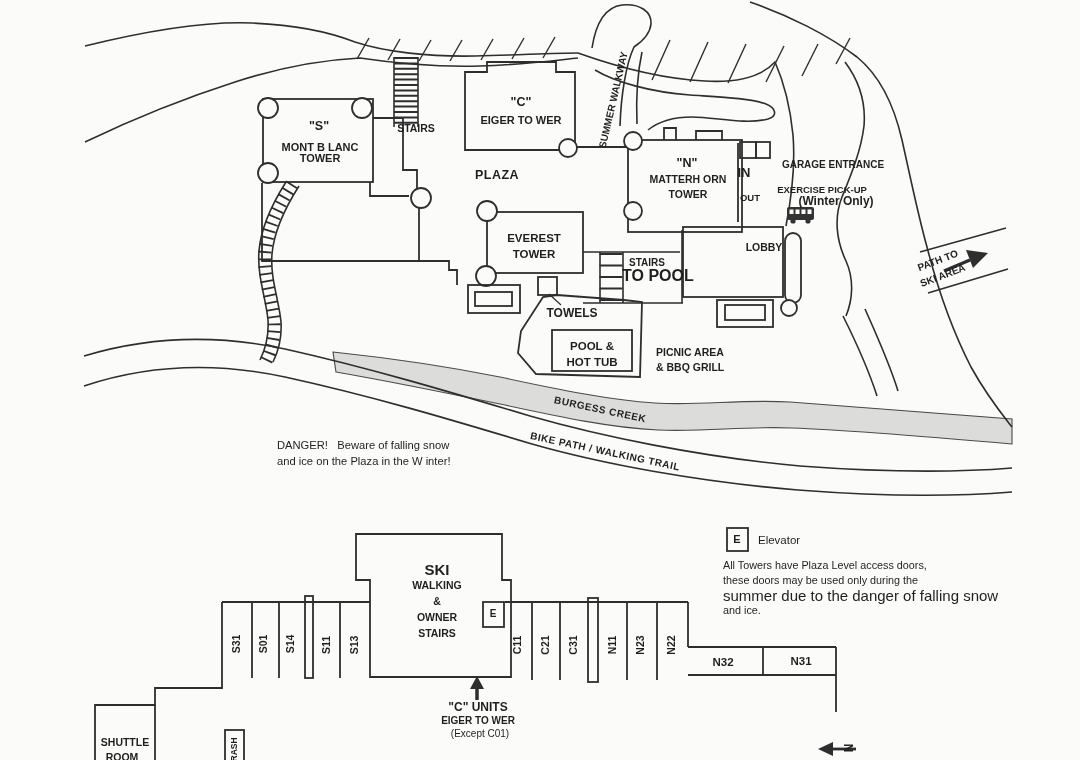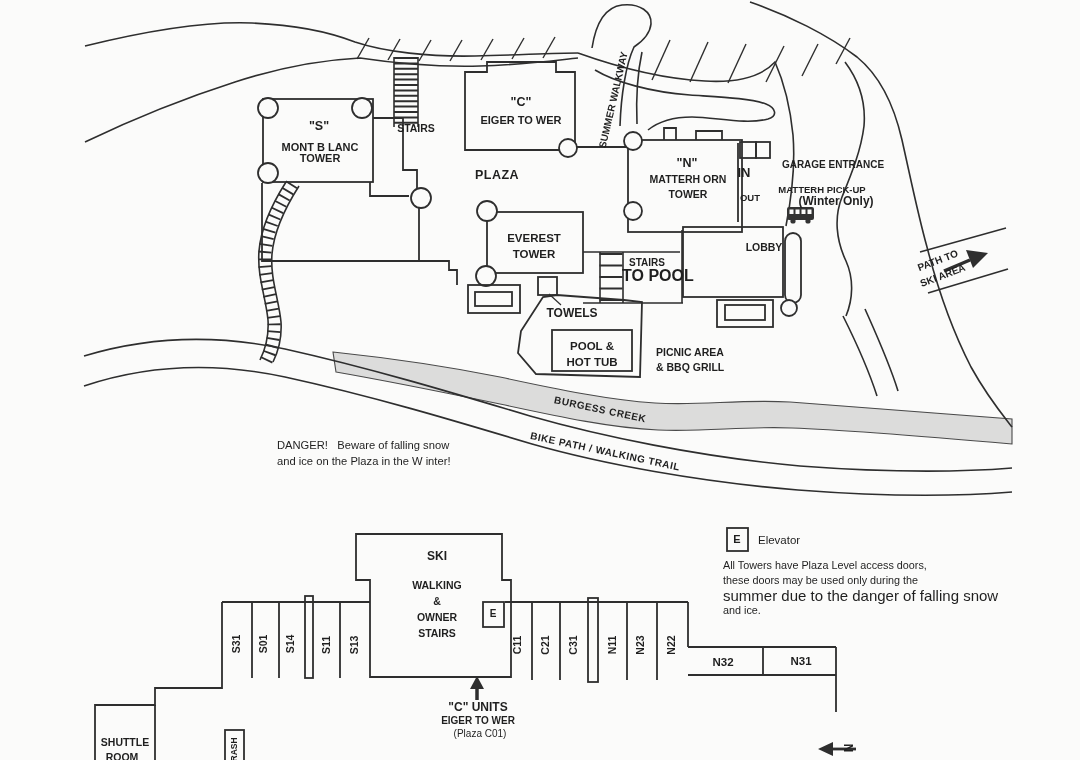--- a/index.html
+++ b/index.html
@@ -178,21 +178,21 @@
 <div class="lb b" style="left:521px;top:103px;font-size:12.5px">"C"</div>
 <div class="lb b" style="left:521px;top:121px;font-size:11px">EIGER TO WER</div>
 <div class="lb b" style="left:497px;top:176px;font-size:12.5px;letter-spacing:.5px">PLAZA</div>
 <div class="lb b" style="left:614px;top:100px;font-size:10px;transform:translate(-50%,-50%) rotate(-77deg)">SUMMER WALKWAY</div>
 <div class="lb b" style="left:687px;top:164px;font-size:12.5px">"N"</div>
 <div class="lb b" style="left:688px;top:180px;font-size:10.5px">MATTERH ORN</div>
 <div class="lb b" style="left:688px;top:195px;font-size:10.5px">TOWER</div>
 <div class="lb b" style="left:744px;top:173px;font-size:13px">IN</div>
 <div class="lb b" style="left:750px;top:198px;font-size:9.5px">OUT</div>
 <div class="lb b" style="left:833px;top:165px;font-size:10px">GARAGE ENTRANCE</div>
-<div class="lb b" style="left:822px;top:190px;font-size:9.5px">MATTERH PICK-UP</div>
+<div class="lb b" style="left:822px;top:190px;font-size:9.5px">EXERCISE PICK-UP</div>
 <div class="lb b" style="left:836px;top:201px;font-size:12px">(Winter Only)</div>
 <div class="lb b" style="left:764px;top:248px;font-size:10.5px">LOBBY</div>
 <div class="lb b" style="left:938px;top:261px;font-size:10px;transform:translate(-50%,-50%) rotate(-21deg)">PATH TO</div>
 <div class="lb b" style="left:943px;top:276px;font-size:10px;transform:translate(-50%,-50%) rotate(-21deg)">SKI AREA</div>
 <div class="lb b" style="left:534px;top:238px;font-size:11.5px">EVEREST</div>
 <div class="lb b" style="left:534px;top:254px;font-size:11.5px">TOWER</div>
 <div class="lba b" style="left:629px;top:263px;font-size:10px">STAIRS</div>
 <div class="lba b" style="left:622px;top:276px;font-size:16px">TO POOL</div>
 <div class="lb b" style="left:572px;top:313px;font-size:12px">TOWELS</div>
 <div class="lb b" style="left:592px;top:346px;font-size:11.5px">POOL &amp;</div>
@@ -204,21 +204,21 @@
 <div class="lba" style="left:277px;top:446px;font-size:11.2px">DANGER!   Beware of falling snow</div>
 <div class="lba" style="left:277px;top:462px;font-size:11.2px">and ice on the Plaza in the W inter!</div>
 
 <div class="lb b" style="left:737px;top:540px;font-size:11px">E</div>
 <div class="lba" style="left:758px;top:540px;font-size:11.5px">Elevator</div>
 <div class="lba" style="left:723px;top:566px;font-size:10.8px">All Towers have Plaza Level access doors,</div>
 <div class="lba" style="left:723px;top:581px;font-size:10.8px">these doors may be used only during the</div>
 <div class="lba" style="left:723px;top:596px;font-size:15px">summer due to the danger of falling snow</div>
 <div class="lba" style="left:723px;top:611px;font-size:10.8px">and ice.</div>
 
-<div class="lb b" style="left:437px;top:556px;font-size:12px">SKI</div>
+<div class="lb b" style="left:437px;top:570px;font-size:15px">SKI</div>
 <div class="lb b" style="left:437px;top:586px;font-size:10.5px">WALKING</div>
 <div class="lb b" style="left:437px;top:602px;font-size:10.5px">&amp;</div>
 <div class="lb b" style="left:437px;top:618px;font-size:10.5px">OWNER</div>
 <div class="lb b" style="left:437px;top:634px;font-size:10.5px">STAIRS</div>
 <div class="lb b" style="left:493px;top:614px;font-size:10px">E</div>
 
 <div class="lb b r90" style="left:237px;top:644px;font-size:10.5px">S31</div>
 <div class="lb b r90" style="left:264px;top:644px;font-size:10.5px">S01</div>
 <div class="lb b r90" style="left:291px;top:644px;font-size:10.5px">S14</div>
 <div class="lb b r90" style="left:327px;top:645px;font-size:10.5px">S11</div>
@@ -228,20 +228,20 @@
 <div class="lb b r90" style="left:574px;top:645px;font-size:10.5px">C31</div>
 <div class="lb b r90" style="left:613px;top:645px;font-size:10.5px">N11</div>
 <div class="lb b r90" style="left:641px;top:645px;font-size:10.5px">N23</div>
 <div class="lb b r90" style="left:672px;top:645px;font-size:10.5px">N22</div>
 
 <div class="lb b" style="left:723px;top:662px;font-size:11.5px">N32</div>
 <div class="lb b" style="left:801px;top:661px;font-size:11.5px">N31</div>
 
 <div class="lb b" style="left:478px;top:707px;font-size:12px">"C" UNITS</div>
 <div class="lb b" style="left:478px;top:721px;font-size:10px">EIGER TO WER</div>
-<div class="lb" style="left:480px;top:734px;font-size:10px">(Plaza C01)</div>
+<div class="lb" style="left:480px;top:734px;font-size:10px">(Except C01)</div>
 
 <div class="lb b" style="left:125px;top:743px;font-size:10.5px">SHUTTLE</div>
 <div class="lb b" style="left:122px;top:758px;font-size:10.5px">ROOM</div>
 <div class="lb b r90" style="left:234px;top:752px;font-size:8.5px">TRASH</div>
 <div class="lb b r90" style="left:849px;top:748px;font-size:12px">N</div>
 
 </div>
 
 </body></html>

